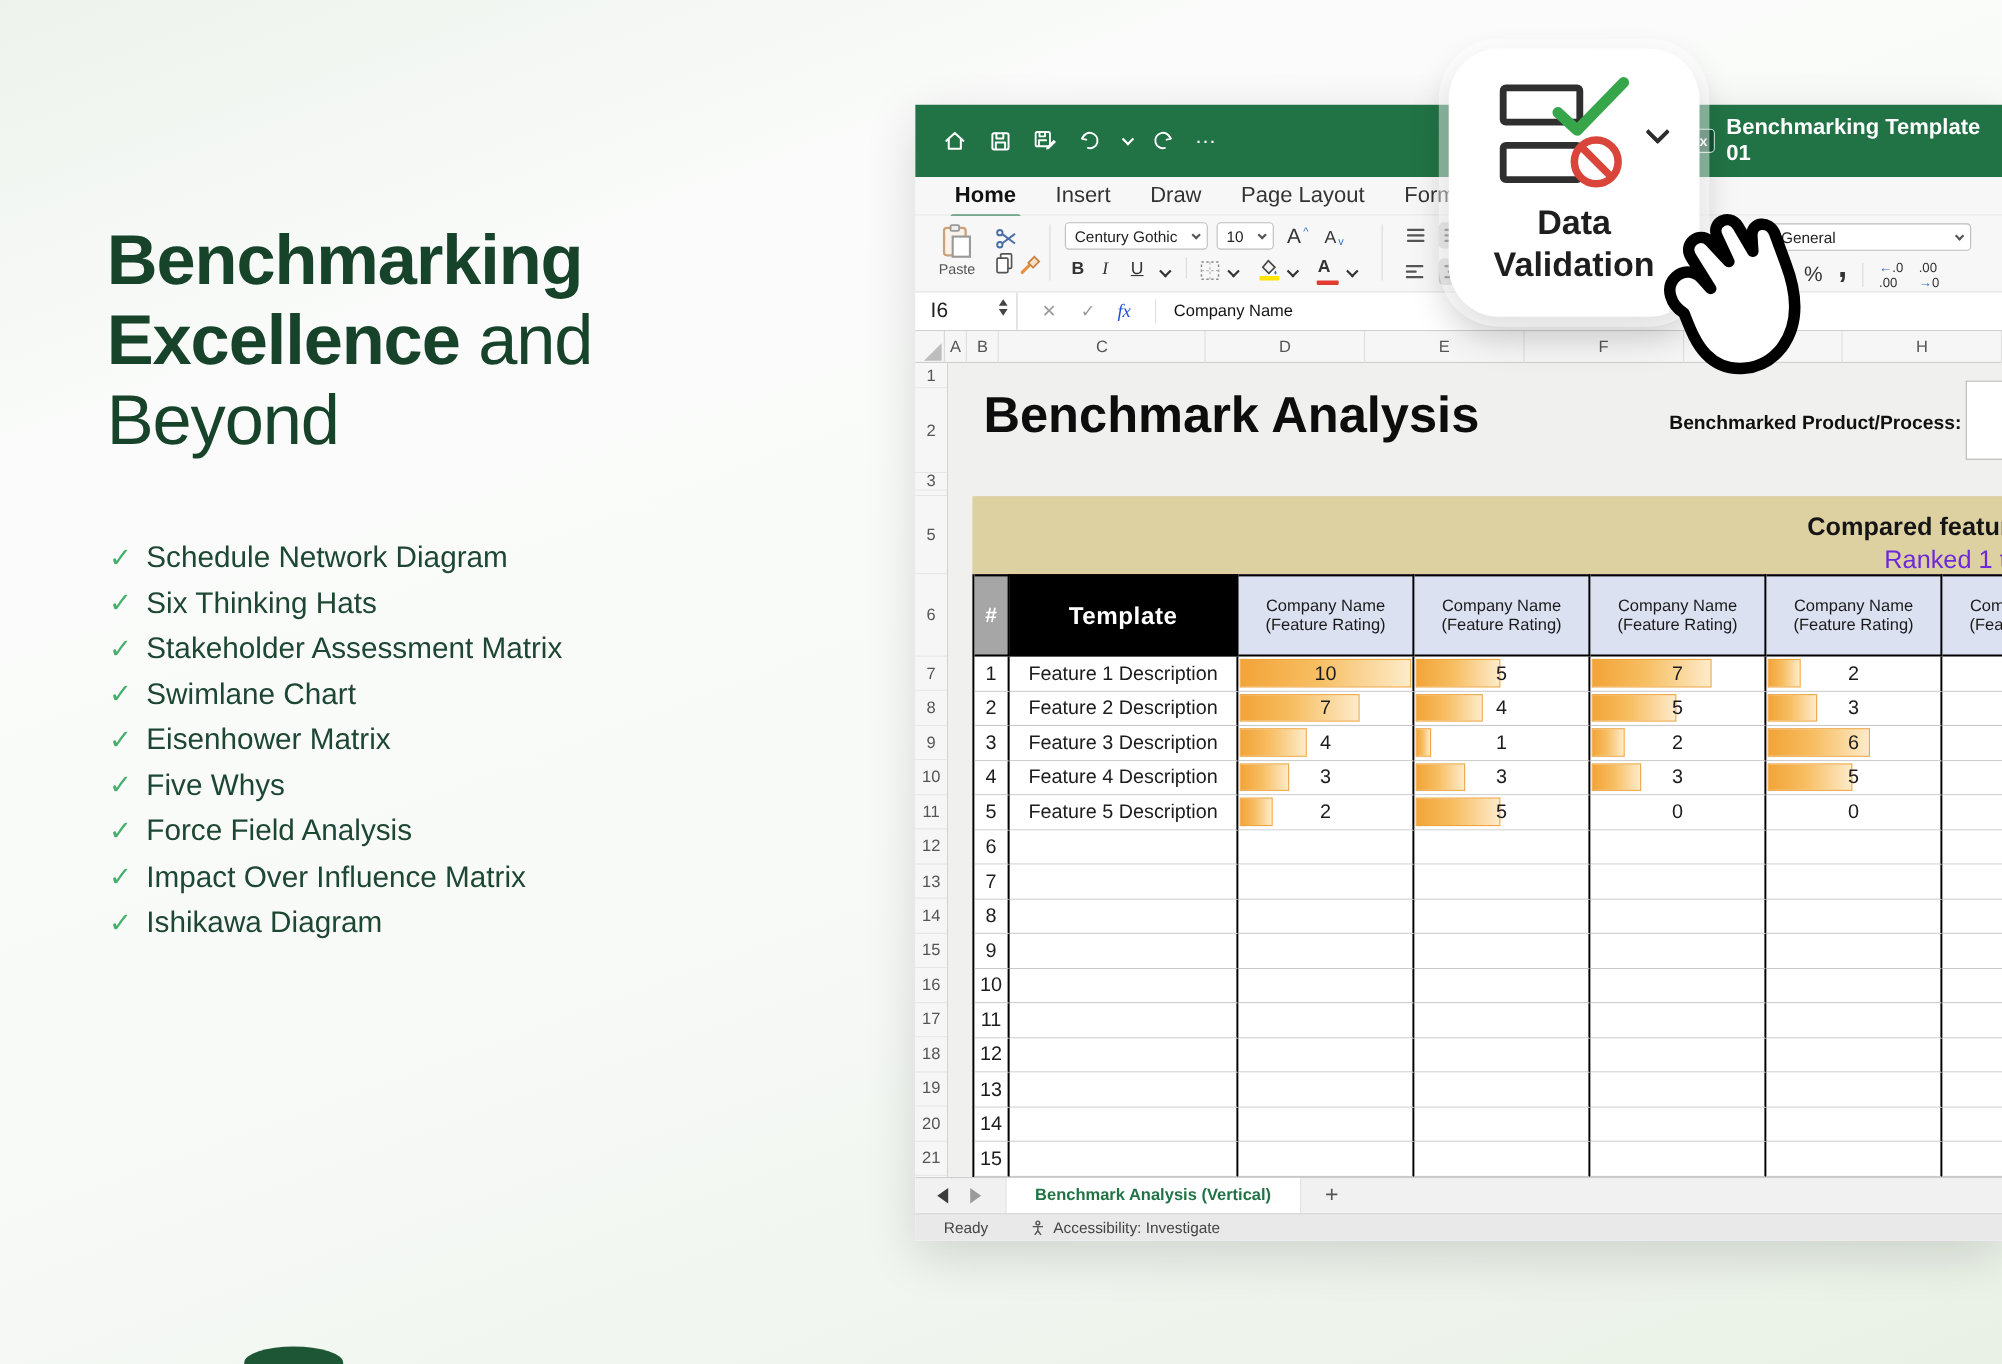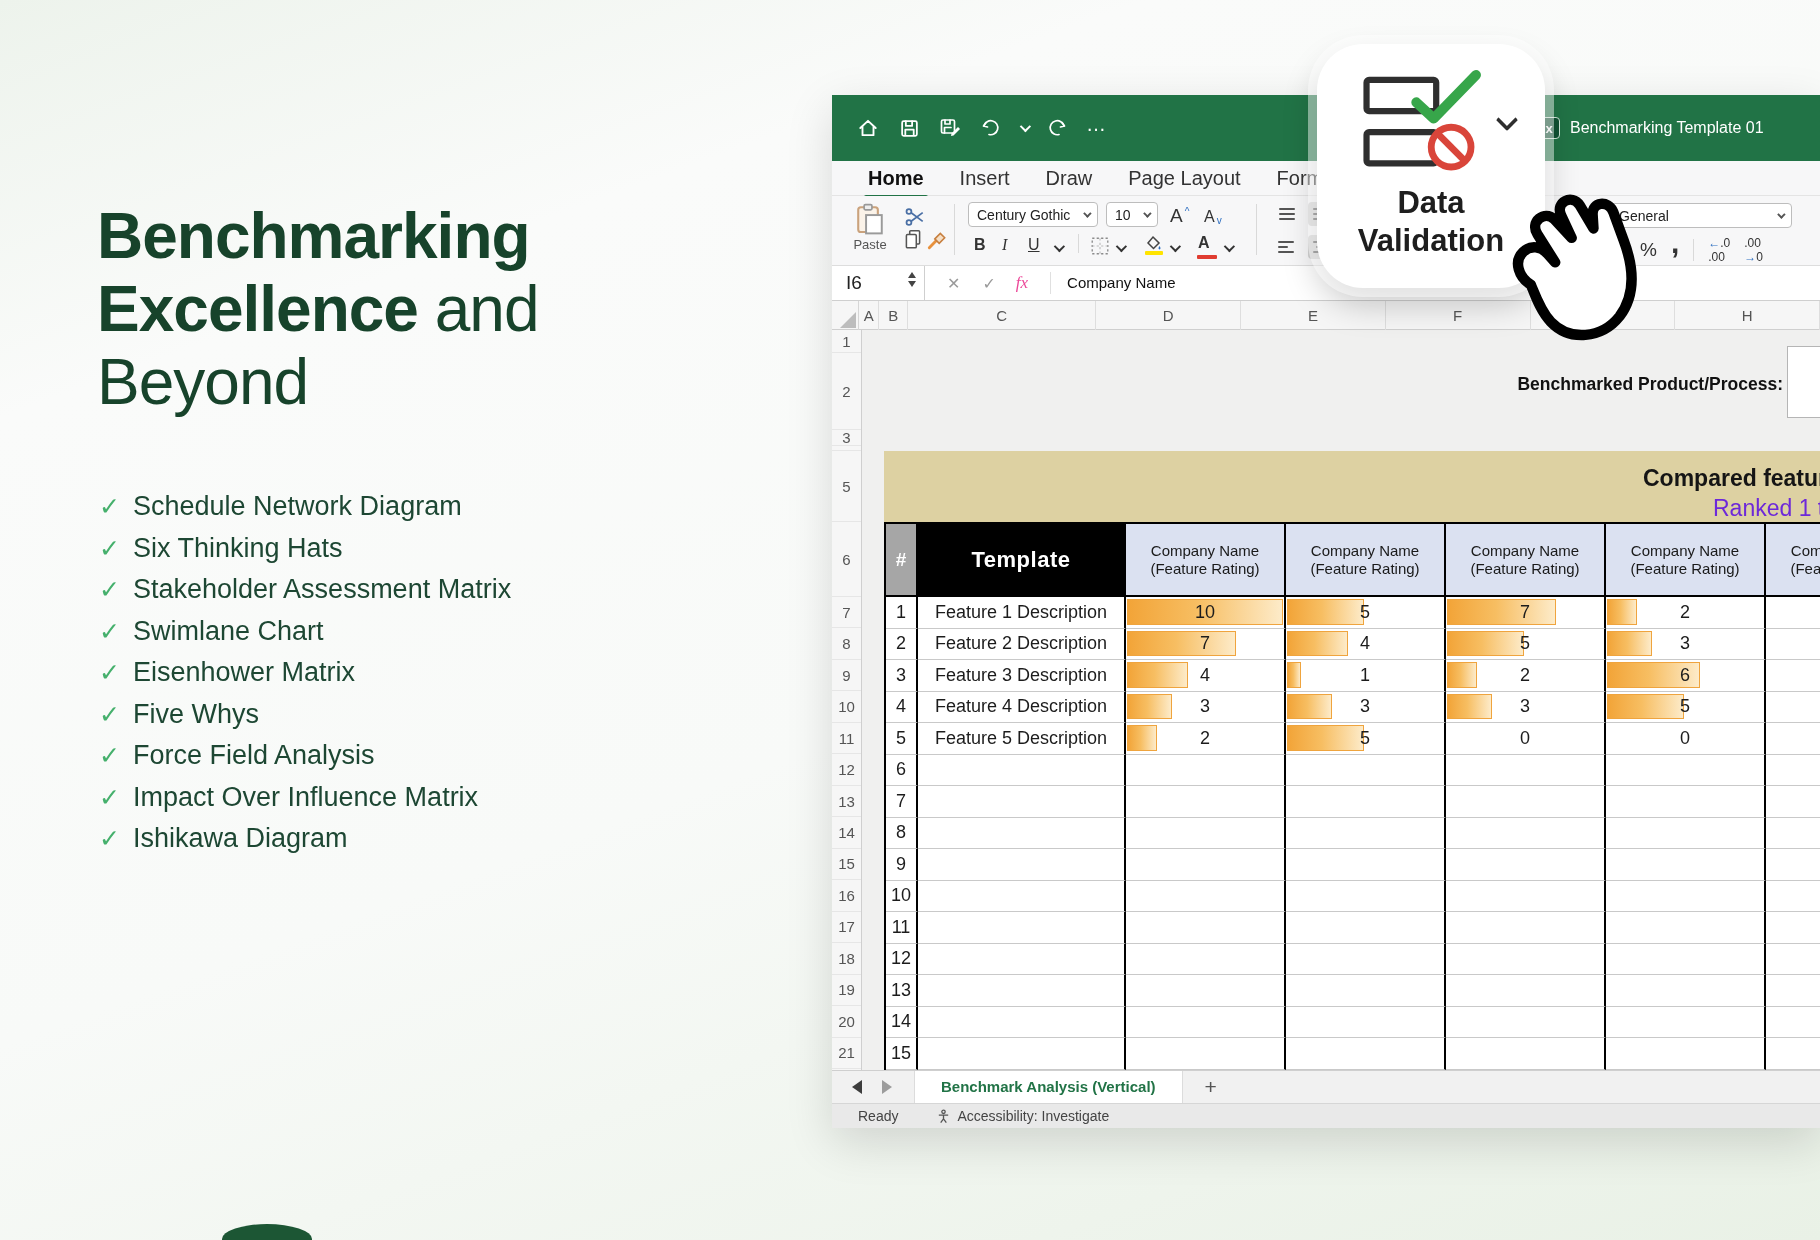--- a/index.html
+++ b/index.html
@@ -26,21 +26,21 @@
   .qicons{display:flex;align-items:center;gap:17px;margin-left:24px}
   .qico{width:24px;height:24px;display:flex;align-items:center;justify-content:center}
   .qico svg{stroke:#fff;fill:none;stroke-width:1.7;stroke-linecap:round;stroke-linejoin:round}
   .dots{color:#fff;font-size:20px;letter-spacing:2px;margin-top:-8px}
   .chev{display:inline-block;width:8px;height:8px;border-right:2px solid #fff;border-bottom:2px solid #fff;
     transform:rotate(45deg) translateY(-2px)}
   .chev.dark{border-color:#333}
   #docTitleWrap{position:absolute;left:706px;top:0;height:66px;display:flex;align-items:center;gap:10px}
   #docIcon{width:22px;height:22px;background:#0f5132;border:1.5px solid #cfe7d8;border-radius:4px;
     color:#fff;font-size:13px;font-weight:700;display:flex;align-items:center;justify-content:center}
-  #docTitle{color:#fff;font-weight:400;font-size:16px}
+  #docTitle{color:#fff;font-weight:700;font-size:20px}
 
   
   #ribtabs{left:0;top:66px;right:0;height:35px;background:#f7f7f8;display:flex;align-items:center;
     padding-left:34px;gap:32px;border-bottom:1px solid #e4e4e4}
   .rtab{font-size:20px;color:#333;position:relative;padding:4px 2px;white-space:nowrap}
   .rtab.active{font-weight:700;color:#111}
   .rtab.active::after{content:"";position:absolute;left:-2px;right:-2px;bottom:-5px;height:4px;
     border-radius:3px;background:var(--green,#217346)}
 
   
@@ -71,21 +71,21 @@
 
   
   #fbar{left:0;top:171px;right:0;height:35px;background:#fff;border-bottom:1px solid #cfcfcf;display:flex;align-items:center}
   #namebox{width:93px;height:35px;border-right:1px solid #cfcfcf;position:relative;display:flex;align-items:center}
   #namebox .nb{font-size:19px;color:#222;margin-left:14px}
   .spin{position:absolute;right:8px;top:6px;display:flex;flex-direction:column;gap:3px}
   .spin i{width:0;height:0;border-left:4px solid transparent;border-right:4px solid transparent}
   .spin .up{border-bottom:6px solid #444}
   .spin .dn{border-top:6px solid #444}
   .fico{font-size:16px;color:#9a9a9a;margin-left:22px}
-  #fx{font-family:"Liberation Serif",serif;font-style:italic;font-size:17px;color:#ec4899;margin-left:20px}
+  #fx{font-family:"Liberation Serif",serif;font-style:italic;font-size:17px;color:#1d4ed8;margin-left:20px}
   #fval{font-size:15px;color:#111;margin-left:22px;border-left:1px solid #e0e0e0;padding-left:16px;height:22px;line-height:22px}
 
   
   #colheads{left:0;top:206px;right:0;height:29px;background:#f6f6f6;border-bottom:1px solid #cfcfcf;display:flex}
   #corner{width:30px;height:29px;border-right:1px solid #d6d6d6;position:relative;overflow:hidden}
   #corner::after{content:"";position:absolute;right:2px;bottom:2px;border-left:16px solid transparent;
     border-bottom:16px solid #bdbdbd}
   .colh{height:29px;display:flex;align-items:center;justify-content:center;font-size:15px;color:#555;
     border-right:1px solid #dedede}
 
@@ -396,20 +396,21 @@
         <div class="railcell" style="height: 31.47px;">15</div>
         <div class="railcell" style="height: 31.47px;">16</div>
         <div class="railcell" style="height: 31.47px;">17</div>
         <div class="railcell" style="height: 31.47px;">18</div>
         <div class="railcell" style="height: 31.47px;">19</div>
         <div class="railcell" style="height: 31.47px;">20</div>
         <div class="railcell" style="height: 31.47px;">21</div>
       </div>
 
     <div id="cells" class="abs">
+      <div id="sheetTitle">Benchmark Analysis</div>
       <div id="benchLbl">Benchmarked Product/Process:</div>
       <div id="benchBox"></div>
       <div id="banner">
         <div id="bannerT">Compared features</div>
         <div id="bannerS">Ranked 1 to 10</div>
       </div>
       <div id="tbl">
           <div class="trow thead">
             <div class="cell cB th-num">#</div>
             <div class="cell cC th-feat">Template</div>

